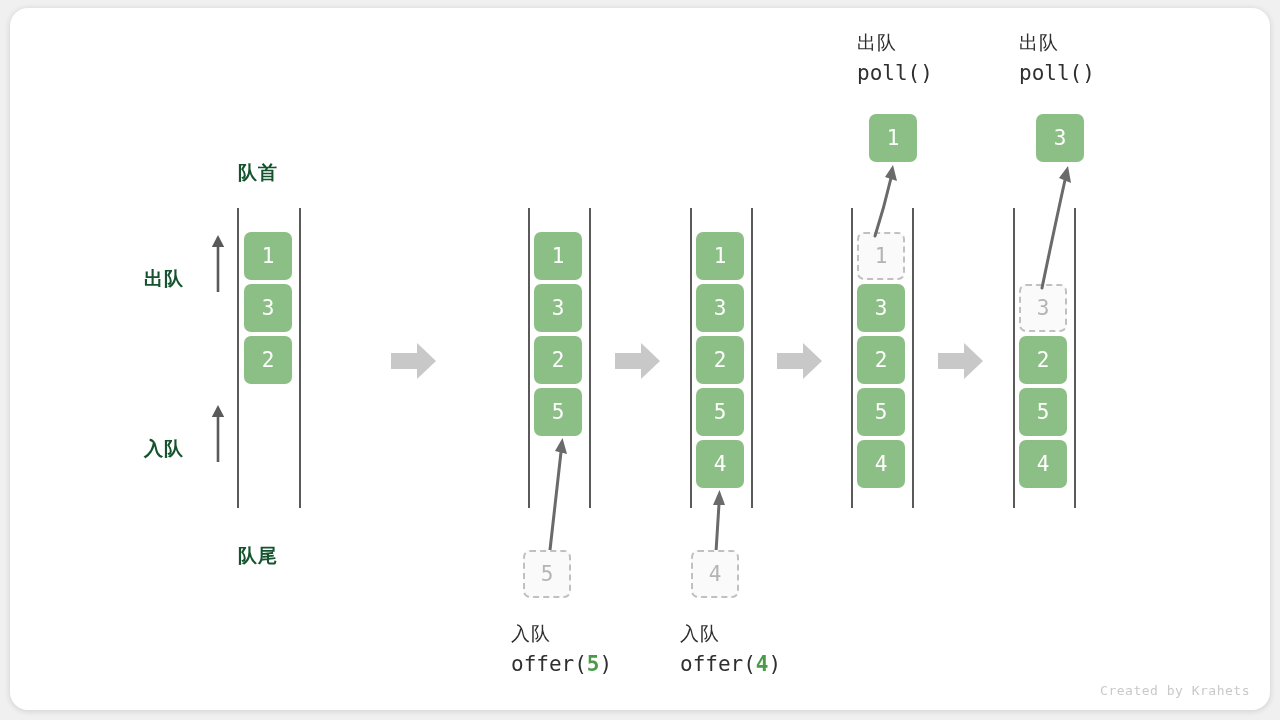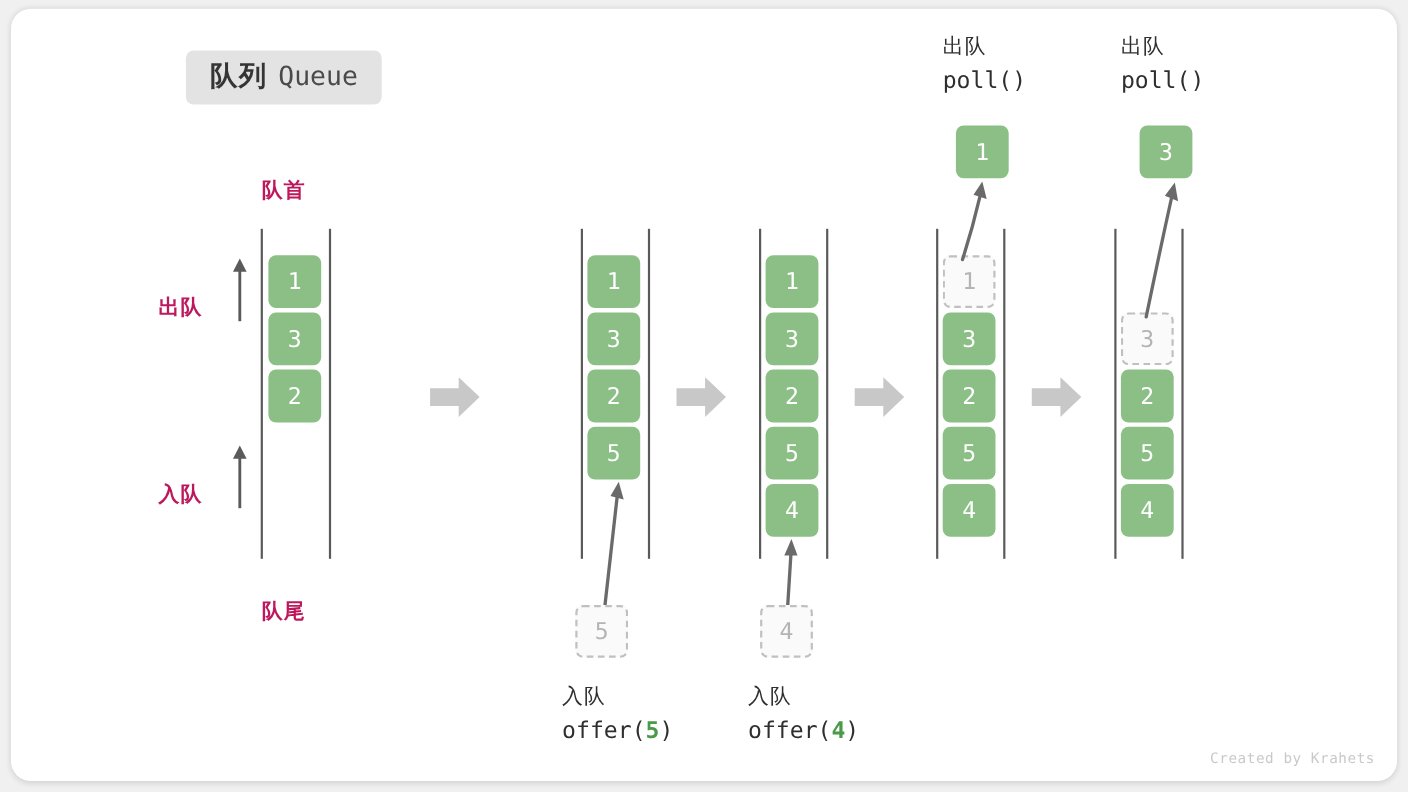--- a/index.html
+++ b/index.html
@@ -46,21 +46,21 @@
     font-family: "DejaVu Sans Mono", "Liberation Mono", monospace;
     font-size: 24px;
     color: #4a4a4a;
     margin-left: 10px;
   }
 
   
   .cn-bold {
     font-size: 19px;
     font-weight: bold;
-    color: #be185d;
+    color: #14532d;
     letter-spacing: 1px;
     white-space: nowrap;
   }
   .op-label {
     white-space: nowrap;
     text-align: left;
     line-height: 1.5;
   }
   .op-label .l1 {
     display: block;
@@ -116,23 +116,20 @@
     white-space: nowrap;
   }
   svg { display: block; overflow: visible; }
 </style>
 </head>
 <body>
 
 <div id="stage">
   <div id="card" class="abs"></div>
 
-  <div id="title-badge" class="abs">
-    <span class="cn">队列</span><span class="en">Queue</span>
-  </div>
 
   <div class="abs cn-bold" style="left:238px; top:160px;">队首</div>
   <div class="abs cn-bold" style="left:238px; top:543px;text-align:center;">队尾</div>
 
   <div class="abs cn-bold" style="left:144px; top:266px;">出队</div>
   <div class="abs cn-bold" style="left:144px; top:436px;">入队</div>
 
   <div class="abs" style="left:206px; top:232px;">
     <svg width="24" height="62" viewBox="0 0 24 62">
       <path d="M12 60 L12 12" stroke="#5a5a5a" stroke-width="2.6" fill="none"></path>

